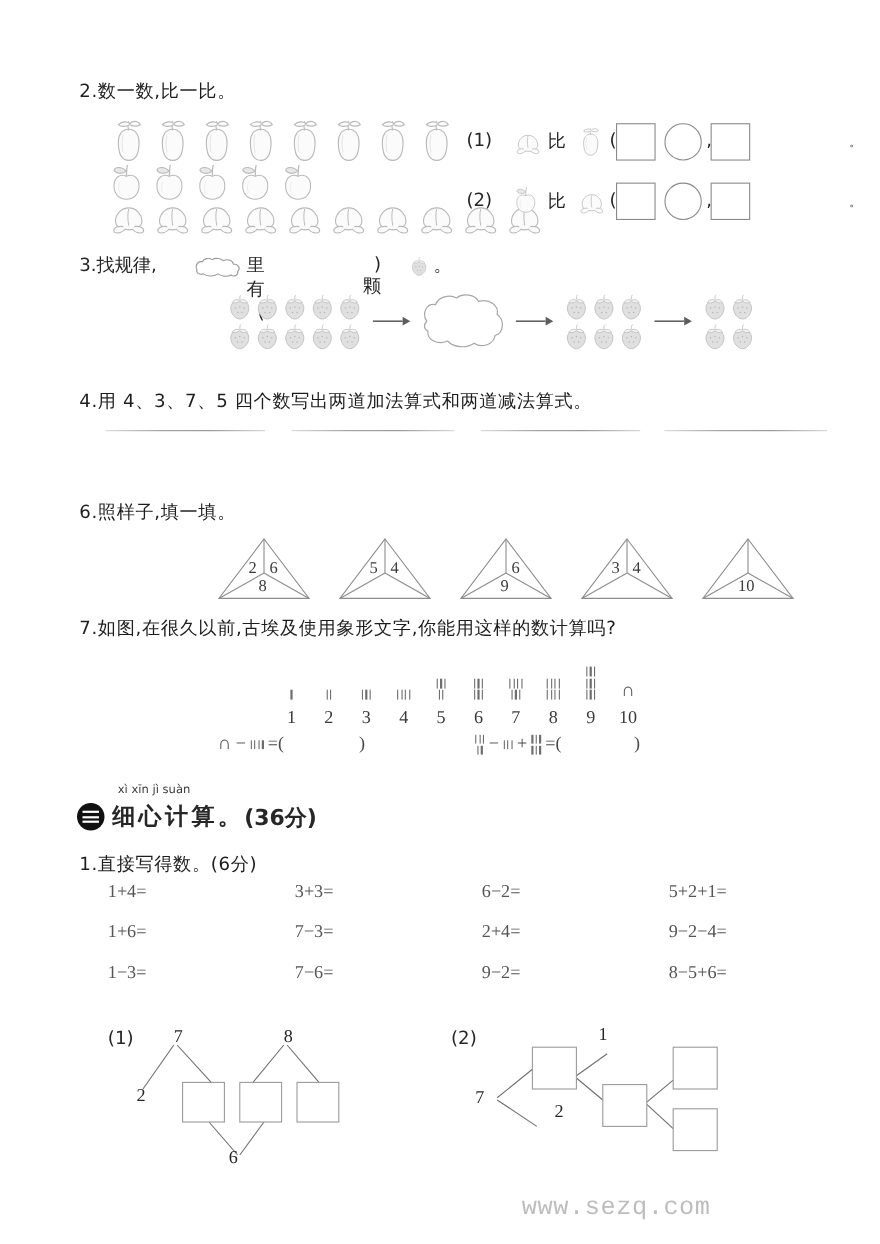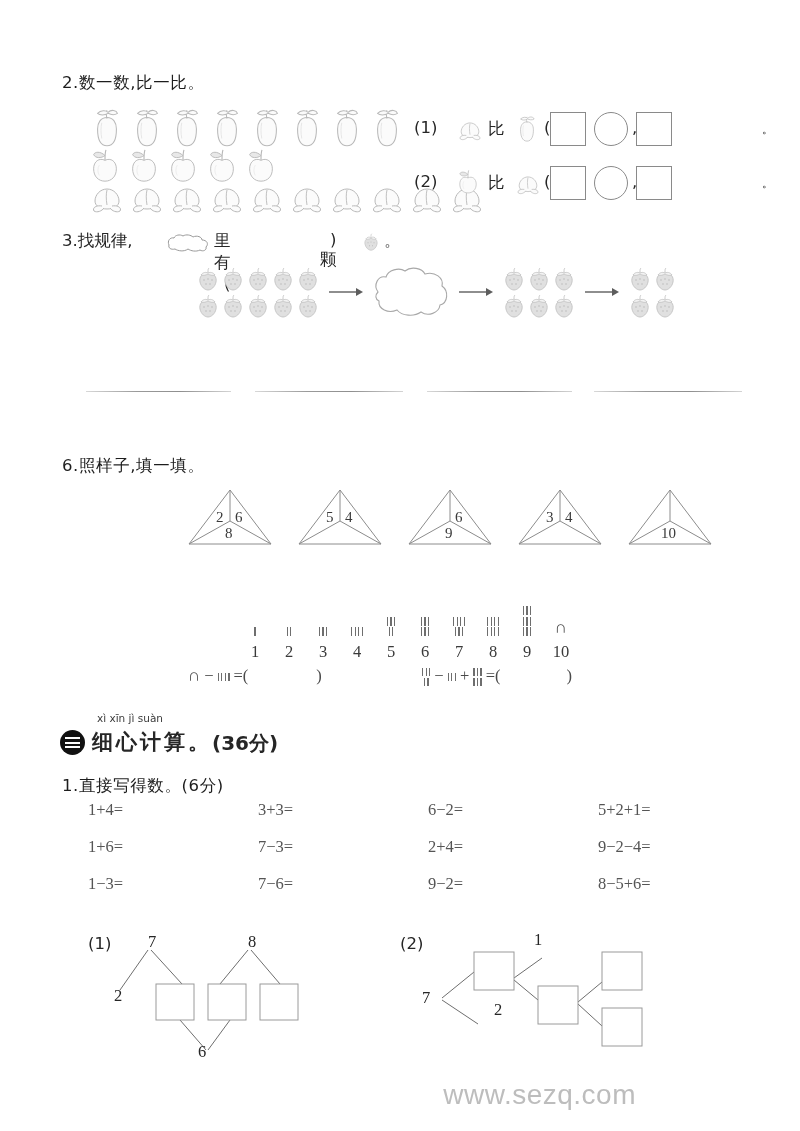--- a/index.html
+++ b/index.html
@@ -4,21 +4,21 @@
 <style>
   html,body{margin:0;padding:0;}
   body{
     width:800px;height:1131px;
     background:#ffffff;
     font-family:"Liberation Serif","DejaVu Serif",serif;
     color:#262626;
     position:relative;
     overflow:hidden;
   }
-  .page{position:absolute;left:0;top:0;width:654px;height:1131px;}
+  .page{position:absolute;left:10px;top:0;width:654px;height:1131px;}
 
   .cn{font-family:"DejaVu Sans","Liberation Sans",sans-serif;}
   .num{font-family:"Liberation Serif","DejaVu Serif",serif;}
 
   
   .abs{position:absolute;}
 
   
   .q{
     position:absolute;
@@ -80,22 +80,22 @@
     position:absolute;
     font-family:"DejaVu Sans","Liberation Sans",sans-serif;
     font-size:10.5px;color:#3a3a3a;letter-spacing:0;
     white-space:nowrap;
   }
 
   
   .watermark{
     position:absolute;
     right:18px;bottom:20px;
-    font-family:Liberation Sans, sans-serif;
-    font-size:28px;color:#bdbdbd;letter-spacing:0.5px;
+    font-family:Liberation Mono, monospace;
+    font-size:23px;color:#bdbdbd;letter-spacing:0.5px;
   }
 
   .eqline{position:absolute;font-size:16.5px;color:#4a4a4a;white-space:nowrap;display:flex;align-items:center;gap:4px;}
   .mini-stack{display:inline-flex;flex-direction:column-reverse;align-items:center;gap:1.5px;vertical-align:middle;}
   .mini-stack .srow{display:flex;gap:2.4px;}
   .mini-stack .srow s{display:block;width:1.2px;height:8px;background:#6e6e6e;}
 
   
   svg{display:block;overflow:visible;}
   .svgabs{position:absolute;}
@@ -623,20 +623,21 @@
     <circle cx="12" cy="13" r="0.7" fill="#b4b4b4"></circle>
     <circle cx="16" cy="14" r="0.7" fill="#b4b4b4"></circle>
     <circle cx="10" cy="18" r="0.7" fill="#b4b4b4"></circle>
     <circle cx="14" cy="18" r="0.7" fill="#b4b4b4"></circle>
   </svg>
           </div>
         </div>
       </div>
     </div>
 
+  <div class="q cn" style="left:62px;top:354px;">4.用 4、3、7、5 四个数写出两道加法算式和两道减法算式。</div>
   <div class="rule" style="left:86px;top:391px;width:145px;"></div>
   <div class="rule" style="left:255px;top:391px;width:148px;"></div>
   <div class="rule" style="left:427px;top:391px;width:145px;"></div>
   <div class="rule" style="left:594px;top:391px;width:148px;"></div>
 
 
   <div class="q cn" style="left:62px;top:455px;">6.照样子,填一填。</div>
   <div class="abs" style="left: 186px; top: 487px; display: flex; gap: 22px;" id="q6-triangles">
       <div style="position: relative;">
         <svg width="88" height="60" viewBox="0 0 88 60">
@@ -688,20 +689,21 @@
       <line x1="44" y1="3" x2="44" y2="34" stroke="#8c8c8c" stroke-width="1"></line>
       <line x1="44" y1="34" x2="3" y2="57" stroke="#8c8c8c" stroke-width="1"></line>
       <line x1="44" y1="34" x2="85" y2="57" stroke="#8c8c8c" stroke-width="1"></line>
     </svg>
     <span style="position:absolute;left:30px;top:22px;font-size:15px;color:#3a3a3a;font-family:'Liberation Serif',serif;"></span>
     <span style="position:absolute;left:49px;top:22px;font-size:15px;color:#3a3a3a;font-family:'Liberation Serif',serif;"></span>
     <span style="position:absolute;left:35px;top:38px;font-size:15px;color:#3a3a3a;font-family:'Liberation Serif',serif;">10</span>
       </div>
     </div>
 
+  <div class="q cn" style="left:62px;top:560px;">7.如图,在很久以前,古埃及使用象形文字,你能用这样的数计算吗?</div>
 
   <div class="abs" style="left: 238px; top: 598px; display: flex; align-items: flex-end; gap: 0px;" id="egypt-numerals">
       <div style="width: 34px; display: flex; flex-direction: column; align-items: center; justify-content: flex-end;">
         <div style="height:38px;display:flex;align-items:flex-end;">
           <span class="mini-stack">
             <span class="srow">
               <s style="height:9px"></s>
             </span>
           </span>
         </div>

